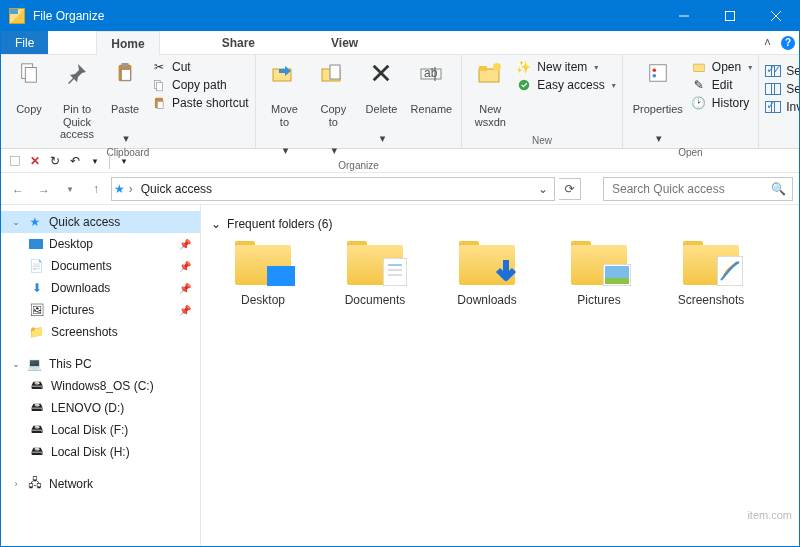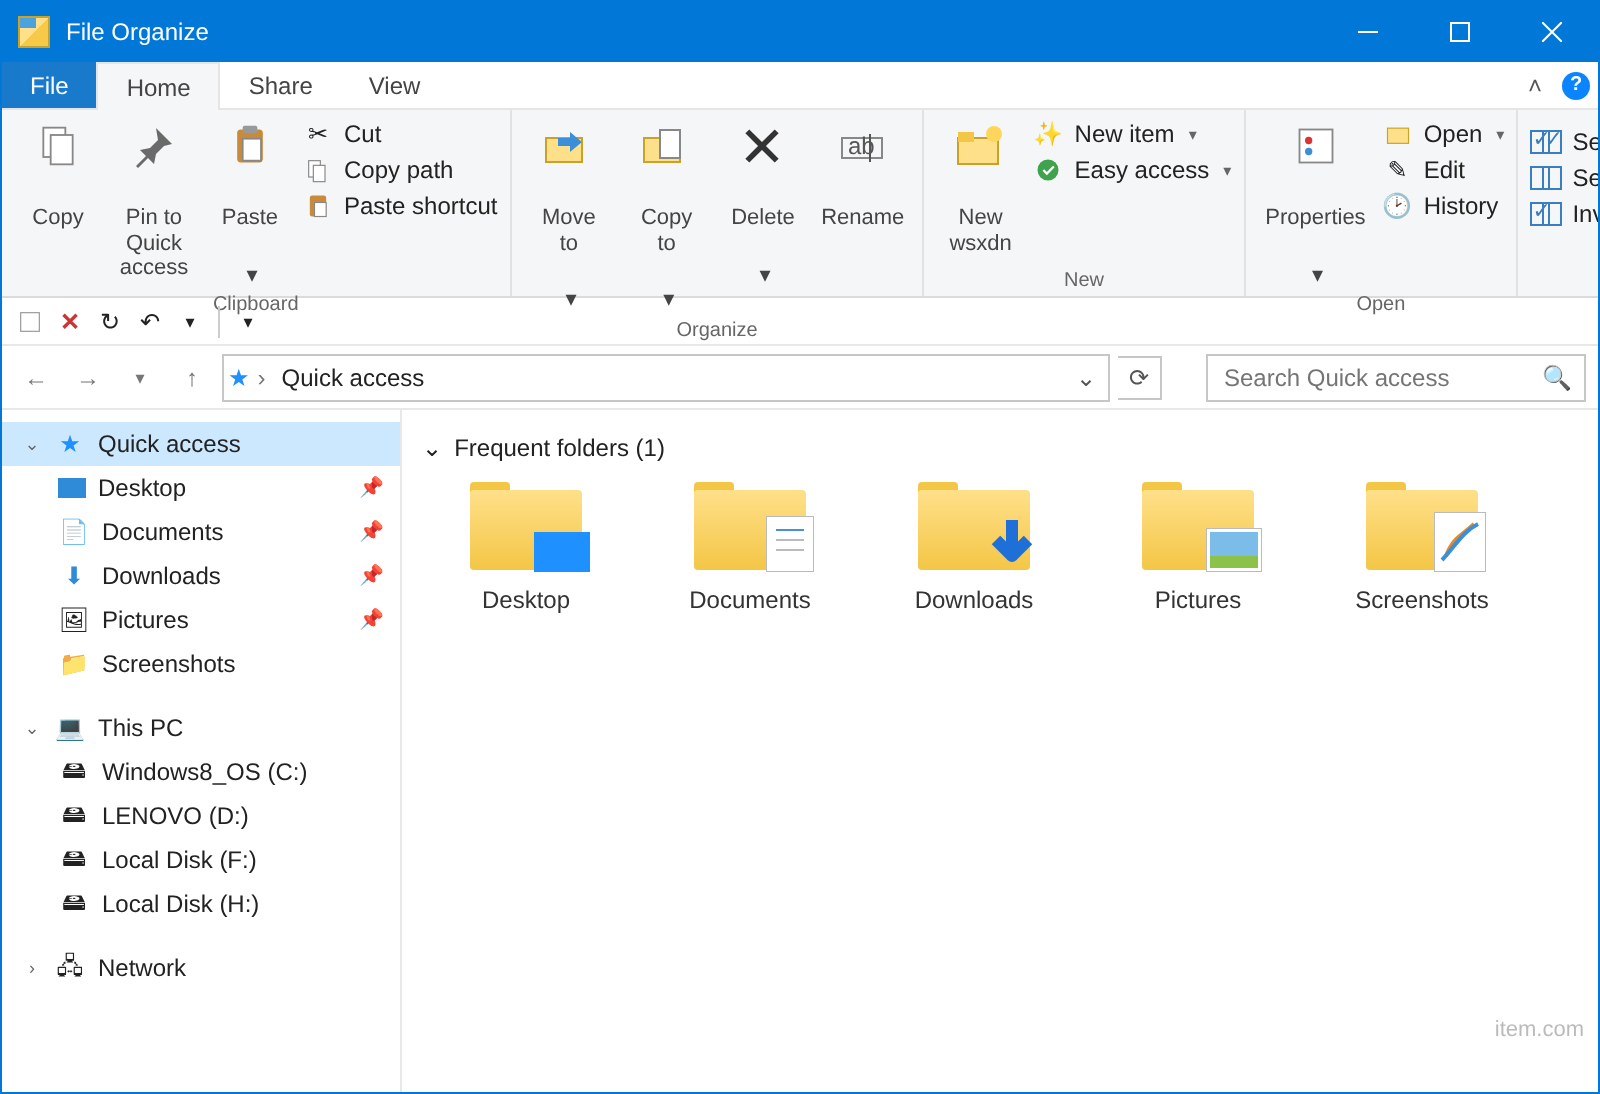--- a/index.html
+++ b/index.html
@@ -5,23 +5,23 @@
 *{box-sizing:border-box;font-family:"Segoe UI",Arial,sans-serif;font-size:12px;color:#222;}
 body{margin:0;background:#fff;}
 .window{width:800px;height:547px;border:1px solid #0178d7;display:flex;flex-direction:column;overflow:hidden;background:#fff;}
 .titlebar{height:30px;background:#0178d7;display:flex;align-items:center;color:#fff;}
 .titlebar .app-icon{width:16px;height:16px;margin:0 8px;background:linear-gradient(135deg,#ffe08a 50%,#f7c948 50%);border:1px solid #c9a227;position:relative;}
 .titlebar .app-icon::before{content:"";position:absolute;top:0;left:0;width:8px;height:5px;background:#4aa3e0;}
 .titlebar .title{color:#fff;font-size:12px;flex:0 0 auto;}
 .titlebar .spacer{flex:1;}
 .tb-btn{width:46px;height:30px;display:flex;align-items:center;justify-content:center;color:#fff;}
 .tb-btn svg{width:10px;height:10px;}
-.menubar{height:24px;display:flex;align-items:stretch;border-bottom:1px solid #e5e5e5;background:#fff;position:relative;}
+.menubar{height:24px;display:flex;align-items:stretch;border-bottom:1px solid #e5e5e5;background:#fff;position:relative;gap:48px;}
 .menubar .file-tab{background:#1979ca;color:#fff;padding:0 14px;display:flex;align-items:center;}
-.menubar .tab{padding:0 14px;display:flex;align-items:center;color:#444;}
+.menubar .tab{padding:0 14px;display:flex;align-items:center;color:#444;font-weight:bold;}
 .menubar .tab.active{background:#f5f6f7;border-top:1px solid #e5e5e5;border-left:1px solid #e5e5e5;border-right:1px solid #e5e5e5;margin-bottom:-1px;}
 .menubar .right{margin-left:auto;display:flex;align-items:center;padding-right:4px;gap:10px;color:#555;}
 .help{width:14px;height:14px;border-radius:50%;background:#0a84ff;color:#fff;display:flex;align-items:center;justify-content:center;font-size:10px;font-weight:bold;}
 .ribbon{background:#f5f6f7;border-bottom:1px solid #dadbdc;display:flex;align-items:stretch;height:94px;}
 .rgroup{display:flex;flex-direction:column;align-items:center;padding:2px 6px 0;border-right:1px solid #e1e2e3;}
 .rgroup:last-child{border-right:none;}
 .rbody{flex:1;display:flex;align-items:flex-start;gap:4px;}
 .rlabel{font-size:10px;color:#666;padding:1px 0 2px;}
 .rbtn{display:flex;flex-direction:column;align-items:center;justify-content:flex-start;padding:2px 4px;min-width:44px;text-align:center;gap:16px;}
 .rbtn .ic{width:28px;height:28px;display:flex;align-items:center;justify-content:center;}
@@ -401,21 +401,21 @@
       <div class="tree-item">
         <span class="exp">›</span>
         <span class="ic">🖧</span>
         <span>Network</span>
       </div>
     </div>
 
     <div class="content">
       <div class="section-hdr">
         <span>⌄</span>
-        <span>Frequent folders (1)</span>
+        <span>Frequent folders (6)</span>
       </div>
       <div class="grid">
         <div class="fitem">
           <div class="folder-icon">
               <div class="folder-tab"></div>
               <div class="folder-back"></div>
               <div class="overlay"><svg width="28" height="20">
                   <rect width="28" height="20" fill="#1e90ff"></rect>
                 </svg></div>
             </div>

